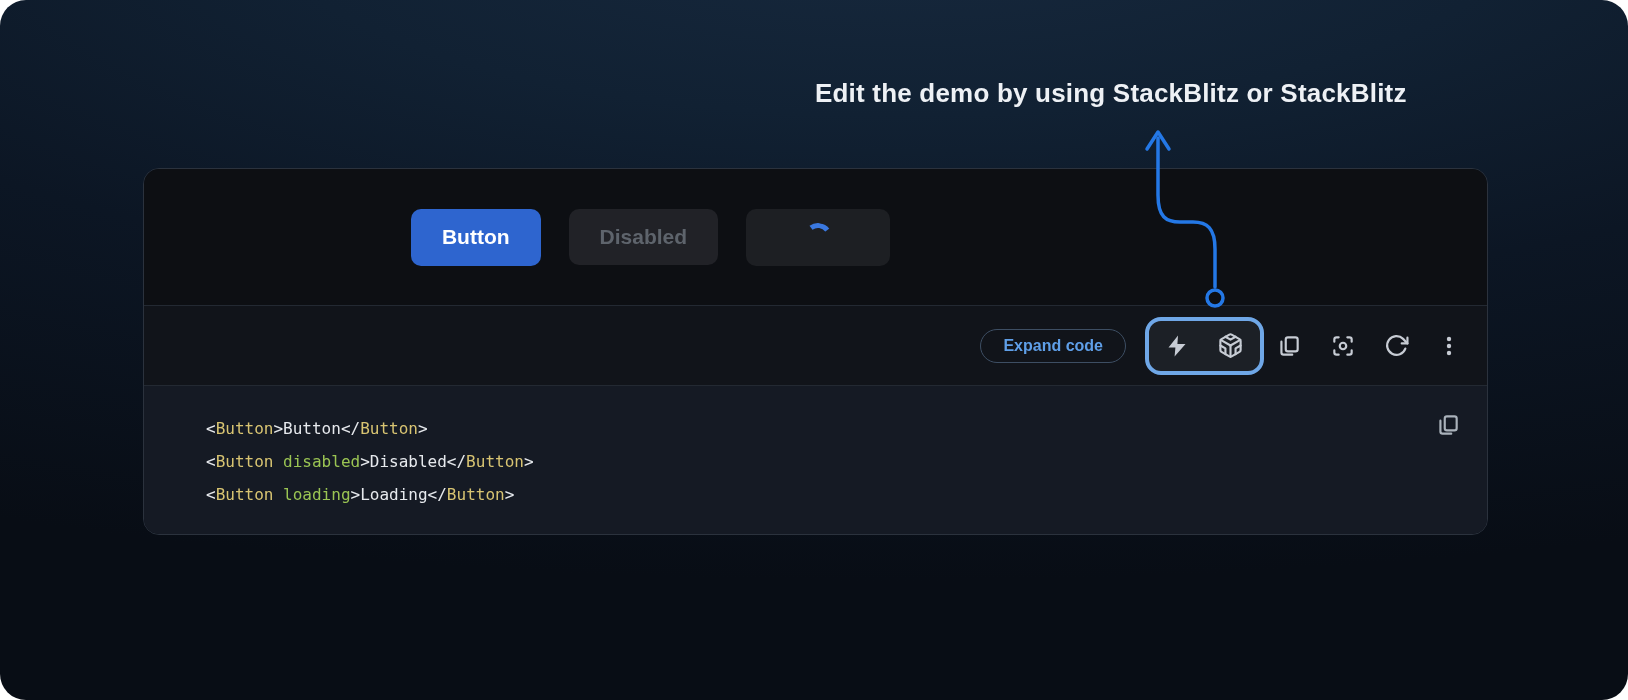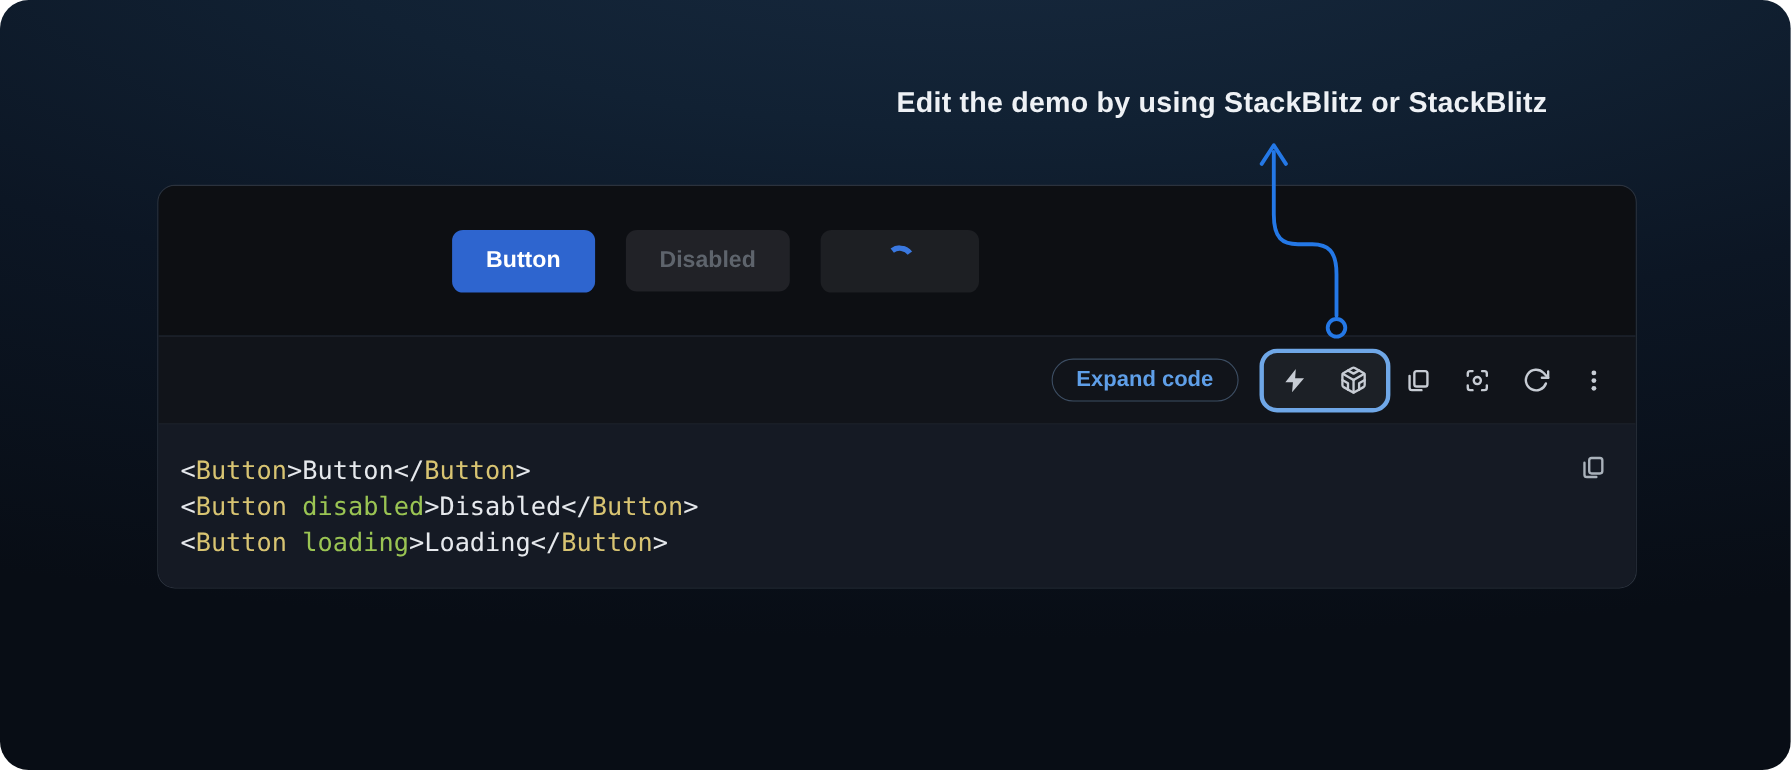--- a/index.html
+++ b/index.html
@@ -45,21 +45,21 @@
 
   .toolbar-section {
     height: 81px; flex-shrink: 0; background: #11141a;
     border-top: 1.5px solid #232932; border-bottom: 1.5px solid #232932;
     display: flex; align-items: center; justify-content: flex-end;
     padding-right: 26px;
   }
 
   .expand-pill {
     background: transparent; border: 1.5px solid #3d4e63; border-radius: 999px;
-    color: #5f9fe8; font-size: 20px; font-weight: bold; font-family: "Liberation Sans", sans-serif;
+    color: #5f9fe8; font-size: 16px; font-weight: bold; font-family: "Liberation Sans", sans-serif;
     padding: 7px 22px; cursor: pointer; white-space: nowrap;
   }
 
   .icon-btn {
     background: none; border: none; cursor: pointer; color: #c7ccd4;
     display: flex; align-items: center; justify-content: center; padding: 0;
   }
   .icon-btn svg { display: block; }
 
   .highlight-group {
@@ -70,21 +70,21 @@
   }
 
   .tail-icons { display: flex; align-items: center; gap: 28px; margin-left: 4px; }
 
   .code-section {
     flex: 1; background: #151a24; position: relative;
     padding: 26px 24px 0 20px;
   }
   .code-pre {
     font-family: "DejaVu Sans Mono", "Liberation Mono", monospace;
-    font-size: 23px; line-height: 33px; white-space: pre;
+    font-size: 16px; line-height: 33px; white-space: pre; margin-left: 42px;
   }
   .punct { color: #e6e9ed; }
   .plain { color: #e6e9ed; }
   .tag   { color: #d8c472; }
   .attr  { color: #9ac453; }
 
   .code-copy-btn { position: absolute; top: 26px; right: 26px; color: #aab2bb; }
 </style>
 </head>
 <body>

